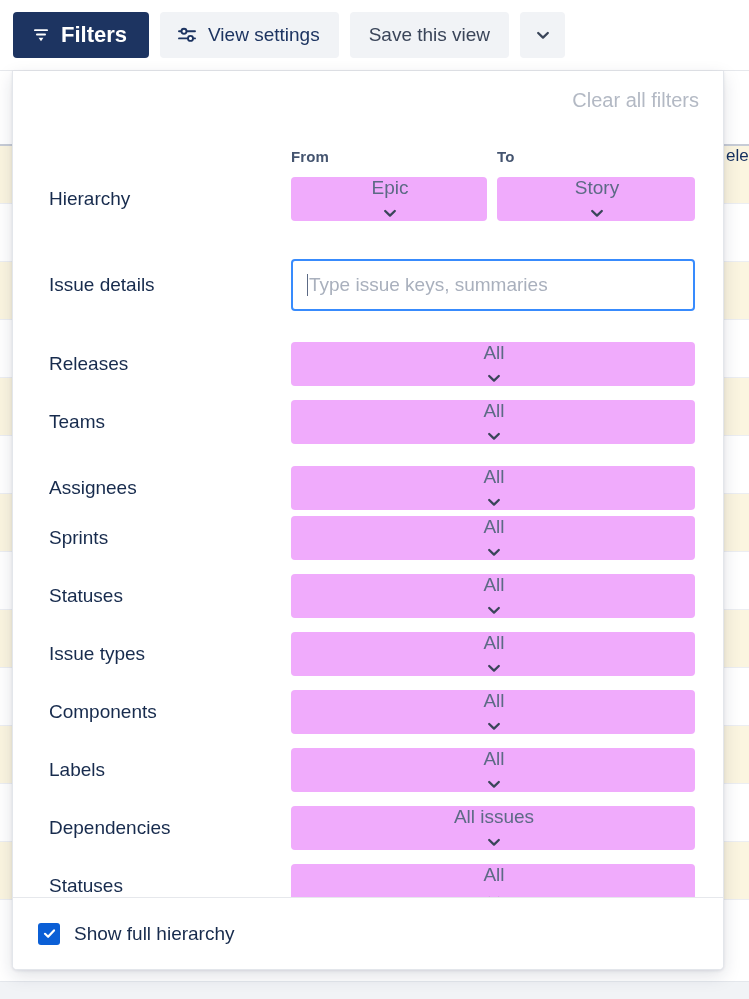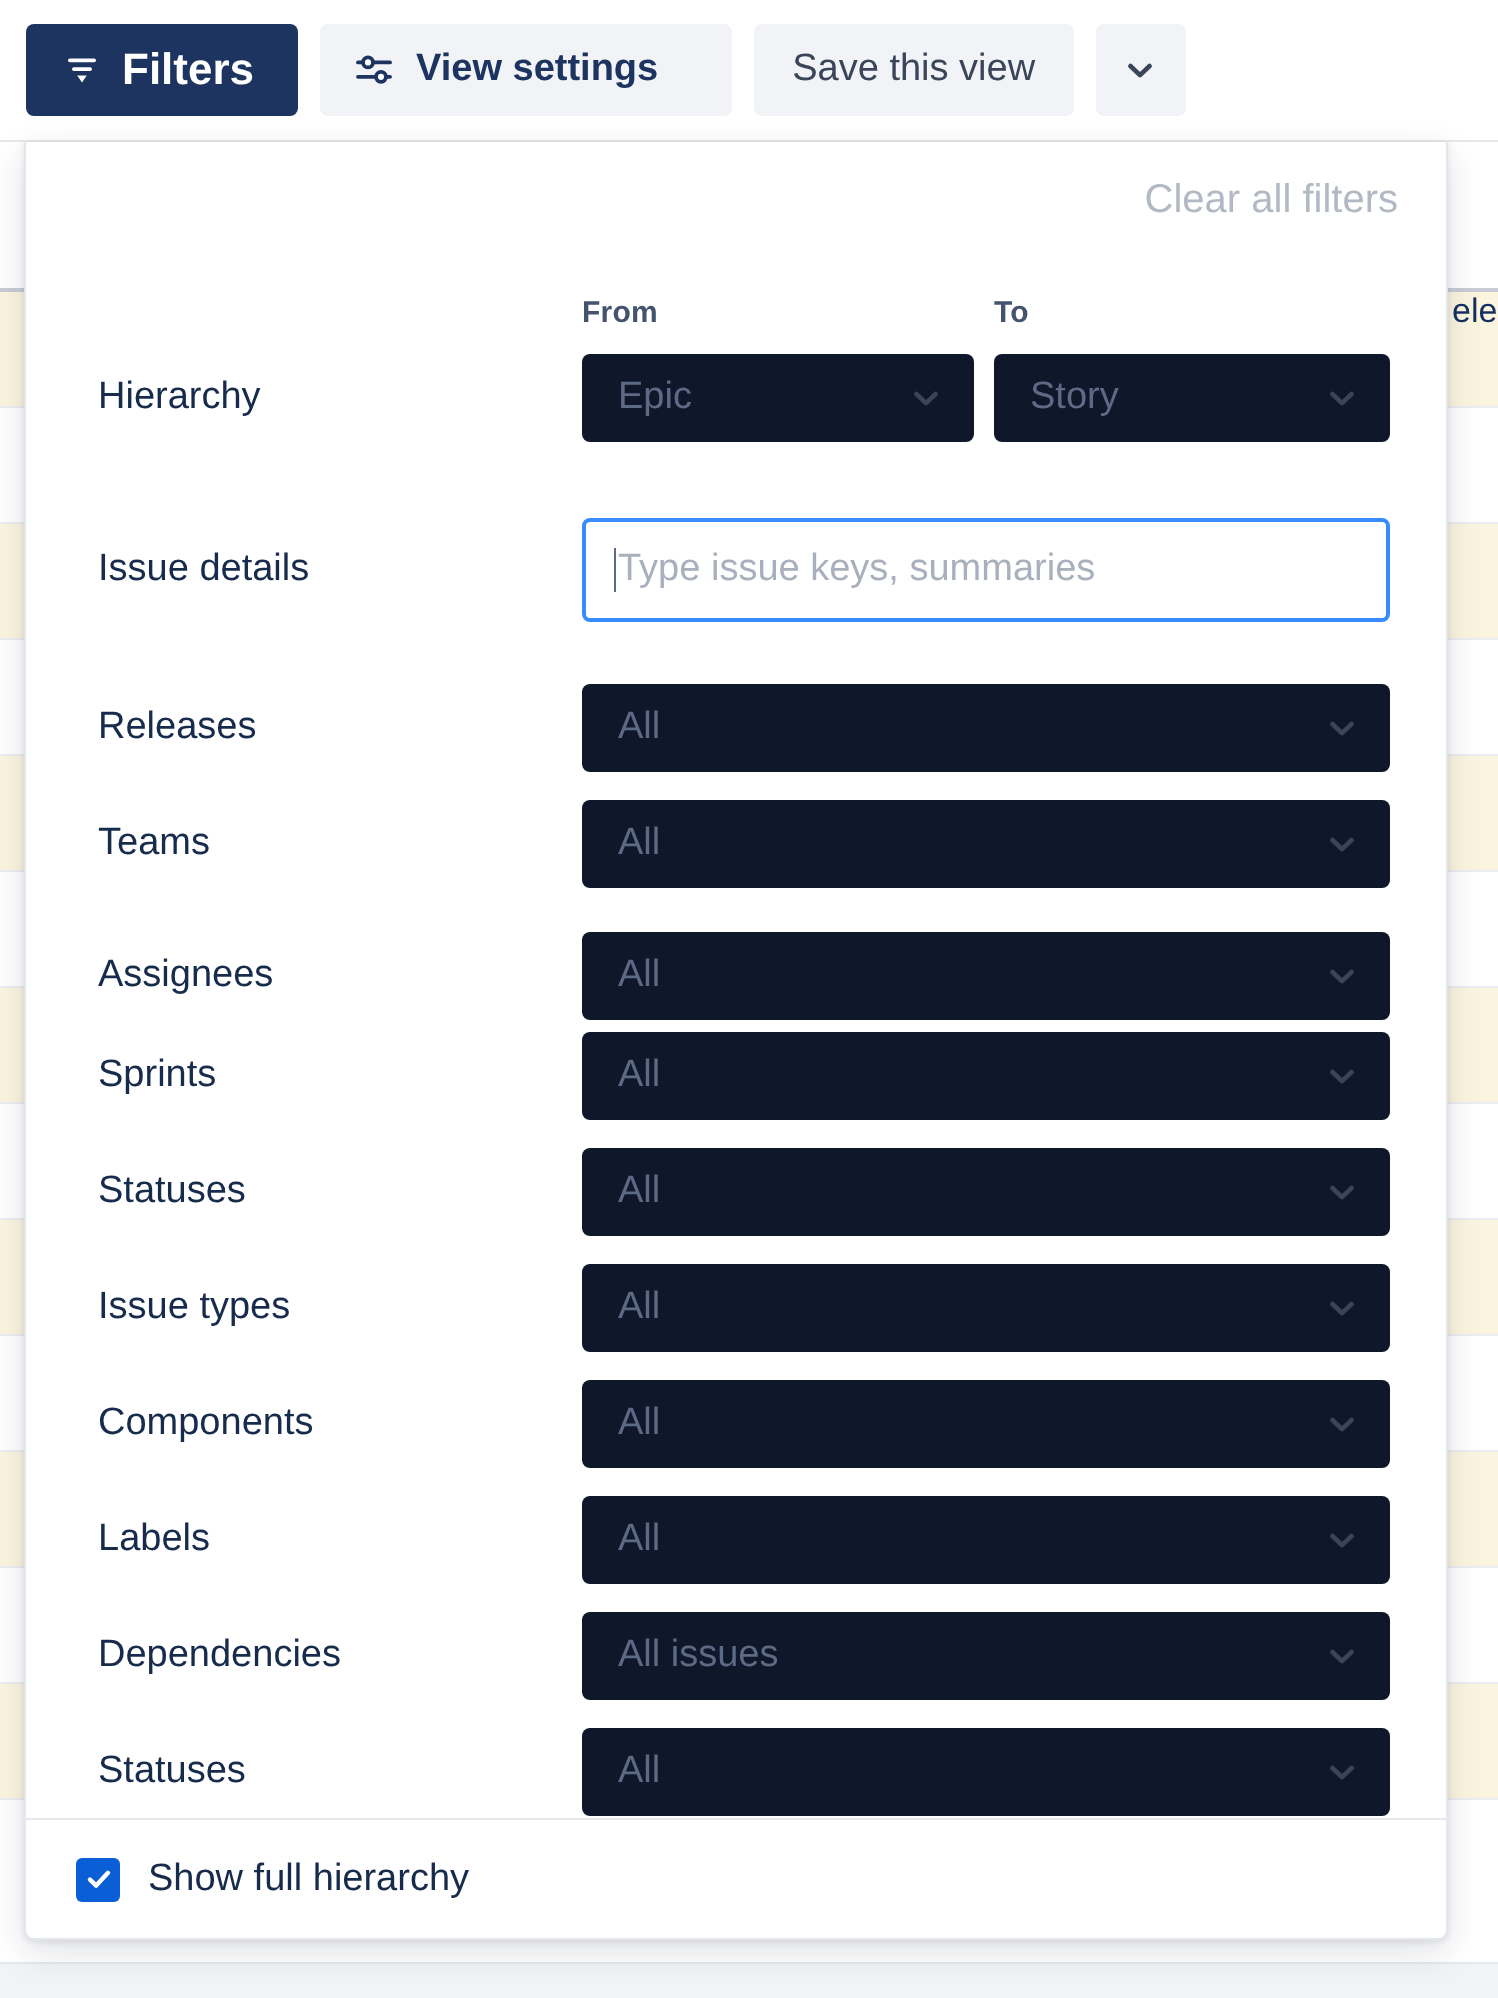--- a/index.html
+++ b/index.html
@@ -80,22 +80,22 @@
     cursor: pointer;
     font-family: "Liberation Sans", sans-serif;
   }
   .btn-filters {
     background: #1d3461; color: #ffffff;
     padding: 0 22px 0 18px;
     font-size: 22px; font-weight: 700;
   }
   .btn-view {
     background: #f1f3f6; color: #1d3461;
-    padding: 0 37px 0 16px;
-    font-size: 19px; font-weight: 700;
+    padding: 0 19px 0 16px;
+    font-size: 19px; font-weight: 400;
   }
   .btn-save {
     background: #f1f3f6; color: #3a4559;
     padding: 0 19px;
     font-size: 19px; font-weight: 400;
   }
   .btn-caret {
     background: #f1f3f6; color: #3a4559;
     width: 45px; padding: 0;
   }
@@ -141,25 +141,26 @@
   }
   .row-label {
     position: absolute; left: 36px;
     font-size: 19px; color: #172b4d;
     white-space: nowrap;
   }
 
   .select {
     position: absolute;
     height: 44px;
-    background: #0f172a;
+    background: #f0abfc;
     border: none; border-radius: 4px;
     display: flex; align-items: center; justify-content: space-between;
     padding: 0 16px 0 18px;
     cursor: pointer;
+    flex-direction: column;
   }
   .select-value { font-size: 19px; color: #5c6a85; white-space: nowrap; }
   .select-wide { left: 278px; width: 404px; }
   .select-half-a { left: 278px; width: 196px; }
   .select-half-b { left: 484px; width: 198px; }
 
   .text-input {
     position: absolute;
     left: 278px; width: 404px; height: 52px;
     background: #ffffff;
@@ -168,21 +169,21 @@
     display: flex; align-items: center;
     padding: 0 14px;
   }
   .caret-bar {
     width: 1px; height: 22px; background: #5c6a85; margin-right: 1px;
   }
   .placeholder { font-size: 19px; color: #a9b0bd; }
 
   .panel-footer {
     position: absolute; left: 0; bottom: 0;
-    width: 712px; height: 60px;
+    width: 712px; height: 72px;
     border-top: 1px solid #e6e8ec;
     display: flex; align-items: center;
     padding-left: 25px; gap: 14px;
     background: #ffffff;
   }
   .checkbox {
     width: 22px; height: 22px; border-radius: 3px;
     background: #0b5fd6;
     display: flex; align-items: center; justify-content: center;
     cursor: pointer; flex: none;

